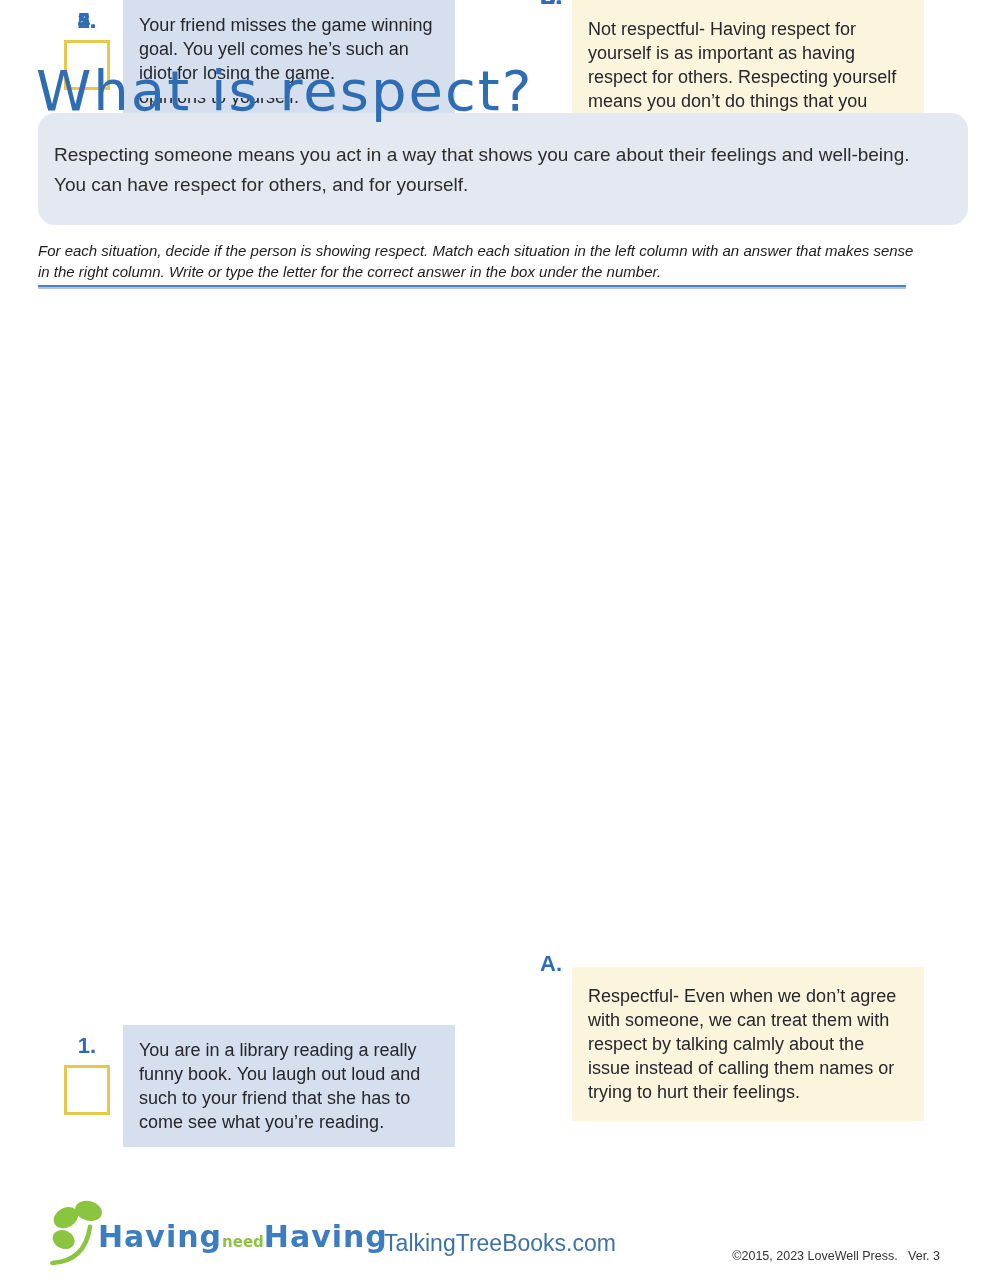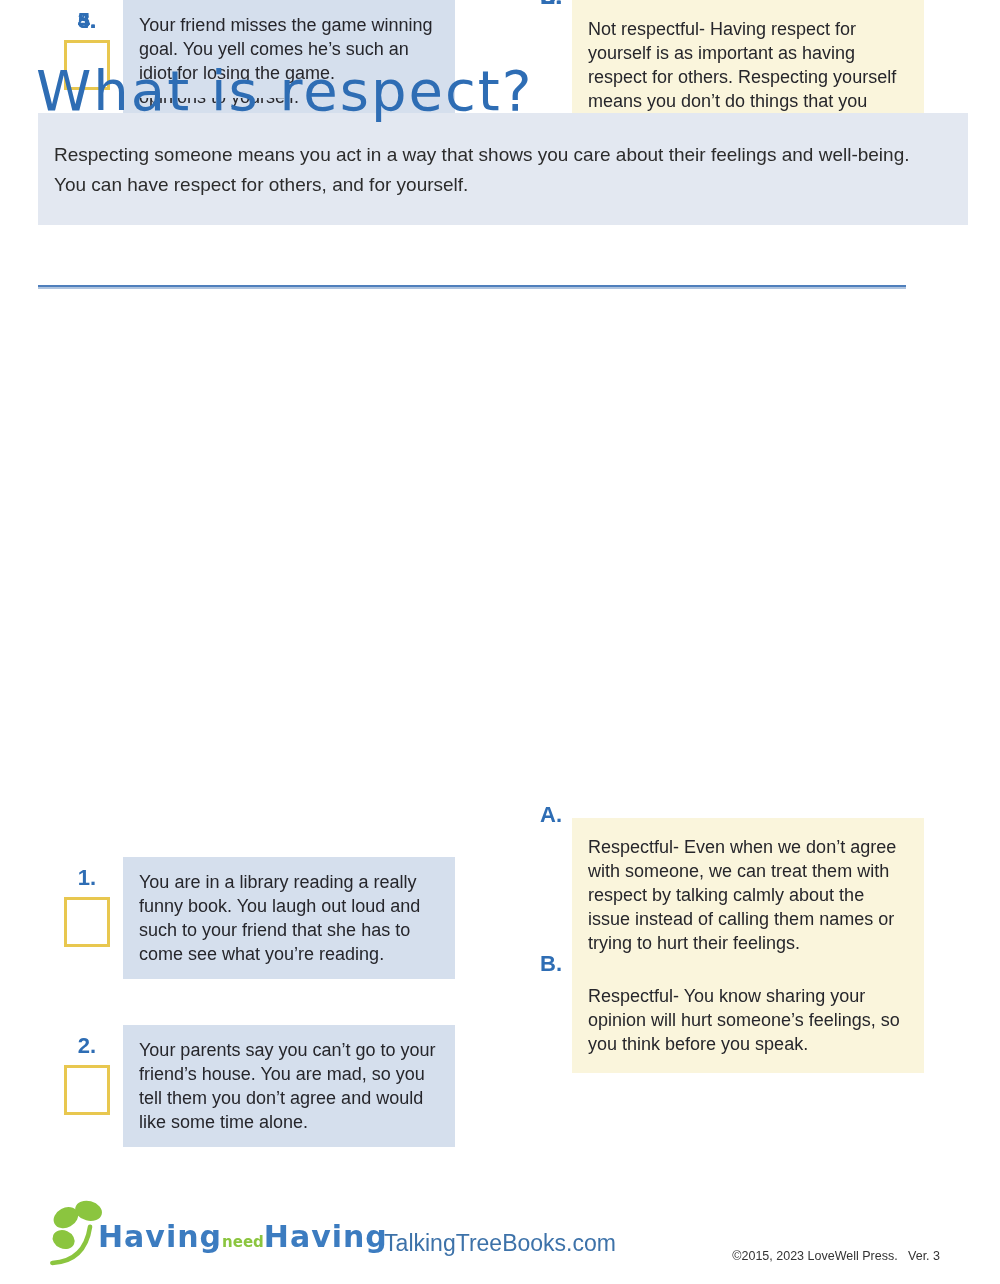--- a/index.html
+++ b/index.html
@@ -11,21 +11,21 @@
     overflow:hidden;
   }
   .title{
     position:absolute;left:36px;top:58px;z-index:2;
     font-family:"DejaVu Sans", sans-serif;
     font-size:56px;font-weight:400;letter-spacing:2px;
     color:#2E6DB4;
   }
   .band{
     position:absolute;left:38px;top:113px;width:930px;height:112px;
-    background:#E3E8F1;z-index:1;
+    background:#E3E8F1;z-index:1;border-radius:17px;
   }
   .band-text{
     position:absolute;left:16px;top:27px;width:890px;
     font-size:19px;line-height:30px;color:#2c2c2c;
   }
   .instructions{
     position:absolute;left:38px;top:240px;width:880px;
     font-size:15px;font-style:italic;color:#1d1d1d;line-height:21px;
   }
   .rule{
@@ -94,20 +94,21 @@
 
   <div class="title">What is respect?</div>
 
   <div class="band">
     <div class="band-text">
       <div>Respecting someone means you act in a way that shows you care about their feelings and well-being.</div>
       <div>You can have respect for others, and for yourself.</div>
     </div>
   </div>
 
+  <div class="instructions">For each situation, decide if the person is showing respect. Match each situation in the left column with an answer that makes sense in the right column. Write or type the letter for the correct answer in the box under the number.</div>
 
   <div class="rule"></div>
 
   <div class="sit-row">
     <div class="sit-num">1.</div>
     <div class="sit-box"></div>
     <div class="sit-card">You are in a library reading a really funny book. You laugh out loud and such to your friend that she has to come see what you’re reading.</div>
   </div>
   <div class="sit-row">
     <div class="sit-num">2.</div>

